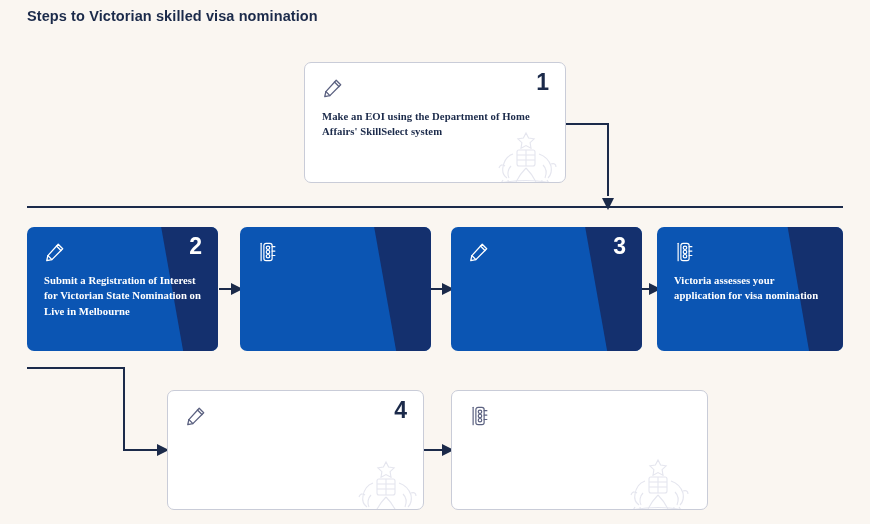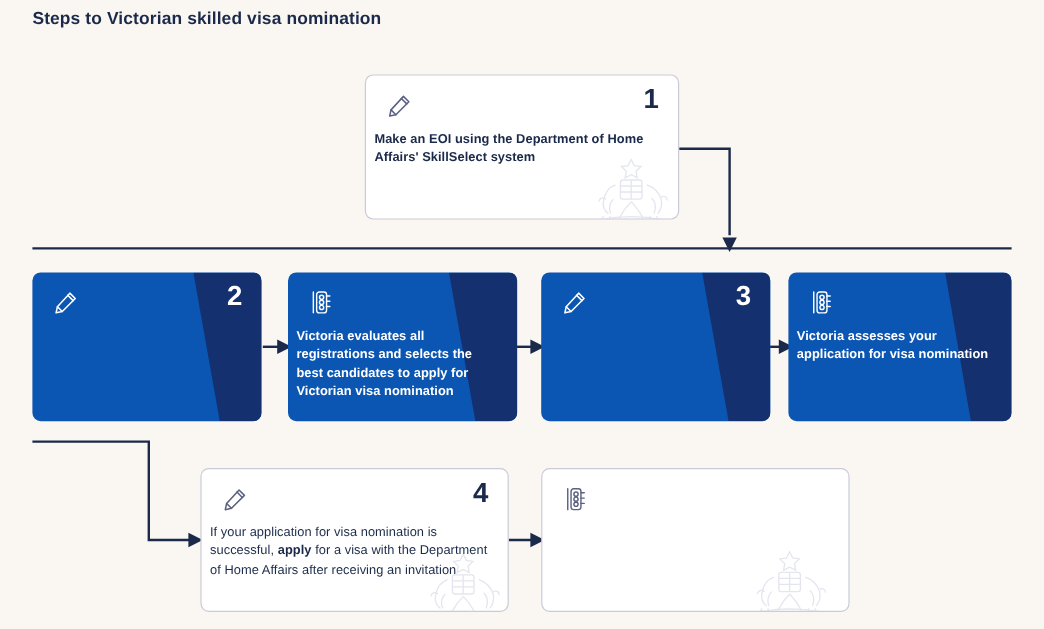--- a/index.html
+++ b/index.html
@@ -53,23 +53,24 @@
   .white .icon svg{stroke:#5b6persist;}
 
   .num{
     position:absolute;right:16px;top:8px;
     font-size:23px;font-weight:bold;line-height:1;
   }
   .white .num{color:#1b2a4a;}
   .blue .num{color:#ffffff;}
 
   .body-text{
-    position:absolute;left:7px;right:16px;top:46px;
+    position:absolute;left:17px;right:16px;top:46px;
     font-size:10.7px;line-height:15.3px;
     letter-spacing:.05px;
+    font-family:Liberation Serif, serif;
   }
   .white .body-text{color:#1b2a4a;}
   .blue .body-text{color:#ffffff;}
   .b{font-weight:bold;}
   .r{font-weight:normal;}
 
   
   .coa{
     position:absolute;
     opacity:.35;
@@ -147,40 +148,40 @@
     <div class="wedge"></div>
     <div class="card-inner">
       <span class="icon">
         <svg viewBox="0 0 24 24" fill="none" stroke="#ffffff" stroke-width="1.4" stroke-linecap="round" stroke-linejoin="round">
           <path d="M15.5 3.6 L20.4 8.5 L8.6 20.3 L3 21.5 L4.2 15.9 Z"></path>
           <path d="M13.6 5.5 L18.5 10.4"></path>
           <path d="M4.2 15.9 L8.6 20.3"></path>
         </svg>
       </span>
       <div class="num">2</div>
+      <div class="body-text">
+        <span class="b">Submit</span><span class="b"> a Registration of Interest for Victorian State Nomination on Live in Melbourne</span>
+      </div>
     </div>
   </div>
 
   <div class="card blue" style="left:240px;top:227px;width:191px;height:124px;">
     <div class="wedge"></div>
     <div class="card-inner">
       <span class="icon">
         <svg viewBox="0 0 24 24" fill="none" stroke="#ffffff" stroke-width="1.3" stroke-linecap="round" stroke-linejoin="round">
           <rect x="7.5" y="2.5" width="9" height="19" rx="2.4"></rect>
           <circle cx="12" cy="7.4" r="1.9"></circle>
           <circle cx="12" cy="12" r="1.9"></circle>
           <circle cx="12" cy="16.6" r="1.9"></circle>
           <path d="M16.5 6.2 h3 M16.5 11 h3 M16.5 15.8 h3"></path>
           <path d="M4.5 2.5 v19"></path>
         </svg>
       </span>
       <div class="num"></div>
-      <div class="body-text">
-        <span class="b"></span><span class="b">Victoria evaluates all registrations and selects the best candidates to apply for Victorian visa nomination</span>
-      </div>
     </div>
   </div>
 
   <div class="card blue" style="left:451px;top:227px;width:191px;height:124px;">
     <div class="wedge"></div>
     <div class="card-inner">
       <span class="icon">
         <svg viewBox="0 0 24 24" fill="none" stroke="#ffffff" stroke-width="1.4" stroke-linecap="round" stroke-linejoin="round">
           <path d="M15.5 3.6 L20.4 8.5 L8.6 20.3 L3 21.5 L4.2 15.9 Z"></path>
           <path d="M13.6 5.5 L18.5 10.4"></path>
@@ -228,23 +229,20 @@
     </svg>
     <div class="card-inner">
       <span class="icon">
         <svg viewBox="0 0 24 24" fill="none" stroke="#5b6180" stroke-width="1.4" stroke-linecap="round" stroke-linejoin="round">
           <path d="M15.5 3.6 L20.4 8.5 L8.6 20.3 L3 21.5 L4.2 15.9 Z"></path>
           <path d="M13.6 5.5 L18.5 10.4"></path>
           <path d="M4.2 15.9 L8.6 20.3"></path>
         </svg>
       </span>
       <div class="num">4</div>
-      <div class="body-text">
-        <span class="r">If your application for visa nomination is successful, </span><span class="b">apply</span><span class="r"> for a visa with the Department of Home Affairs after receiving an invitation</span>
-      </div>
     </div>
   </div>
 
   <div class="card white" style="left:451px;top:390px;width:257px;height:120px;">
     <svg class="coa" style="right:6px;bottom:-8px;width:86px;height:66px;" viewBox="0 0 86 66">
       <g fill="none" stroke="#b3b6cf" stroke-width="1.1">
         <path d="M43,9 l2.6,5 5.5,.8 -4,3.9 .9,5.5 -5-2.6 -5,2.6 .9,-5.5 -4,-3.9 5.5,-.8z"></path>
         <rect x="34" y="26" width="18" height="16" rx="2"></rect>
         <path d="M34,31 h18 M34,36 h18 M43,26 v16"></path>
         <path d="M30,30 c-6,2 -9,7 -10,13 -1,5 1,9 4,11 M26,54 c-2,-4 -1,-9 2,-12"></path>

